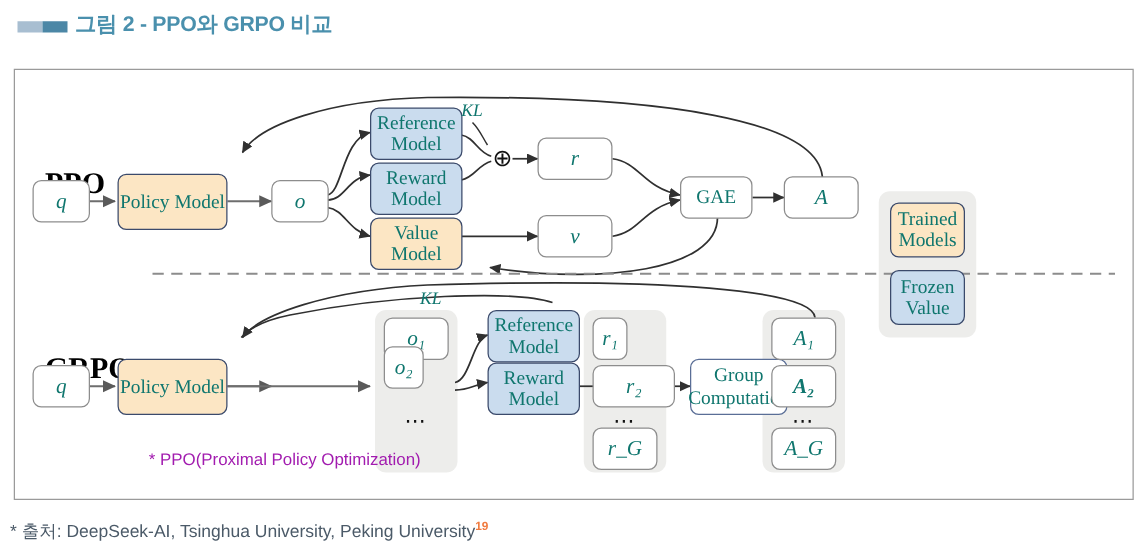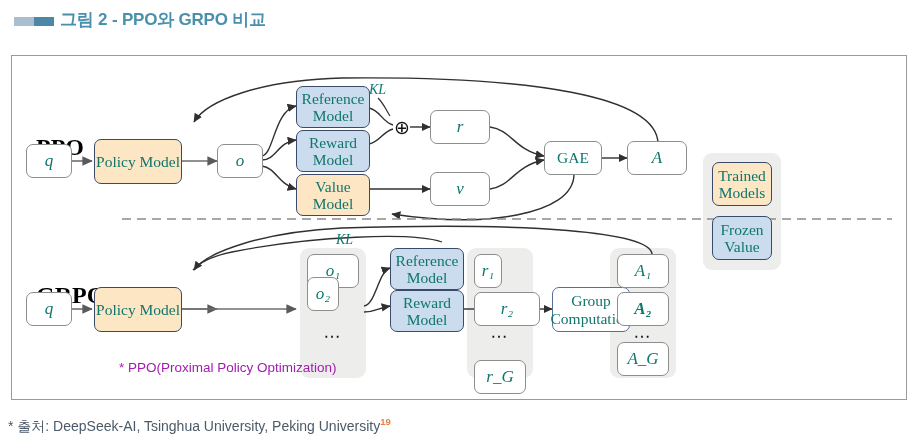--- a/index.html
+++ b/index.html
@@ -186,21 +186,21 @@
   <div class="dots" style="left:295px;top:270px;width:52px;">⋯</div>
 
   <div class="node frozen lbl" style="left:378px;top:192px;width:74px;height:42px;">Reference Model</div>
   <div class="node frozen lbl" style="left:378px;top:234px;width:74px;height:42px;">Reward Model</div>
 
   <div class="mathlbl" style="left:324px;top:176px;">KL</div>
 
   <div class="node plain var" style="left:462px;top:198px;width:28px;height:34px;">r₁</div>
   <div class="node plain var" style="left:462px;top:236px;width:66px;height:34px;">r₂</div>
   <div class="dots" style="left:462px;top:270px;width:52px;">⋯</div>
-  <div class="node plain var" style="left:462px;top:286px;width:52px;height:34px;margin-top:18px;">r_G</div>
+  <div class="node plain var" style="left:462px;top:286px;width:52px;height:34px;">r_G</div>
 
   <div class="node whiteblue lbl" style="left:540px;top:231px;width:78px;height:45px;">Group Computation</div>
 
   <div class="node plain var" style="left:605px;top:198px;width:52px;height:34px;">A₁</div>
   <div class="node plain var" style="left:605px;top:236px;width:52px;height:34px;font-weight:bold;">A₂</div>
   <div class="dots" style="left:605px;top:270px;width:52px;">⋯</div>
   <div class="node plain var" style="left:605px;top:286px;width:52px;height:34px;">A_G</div>
 
   <div class="node trained lbl" style="left:700px;top:106px;width:60px;height:44px;">Trained Models</div>
   <div class="node frozen lbl" style="left:700px;top:160px;width:60px;height:44px;">Frozen Value</div>

